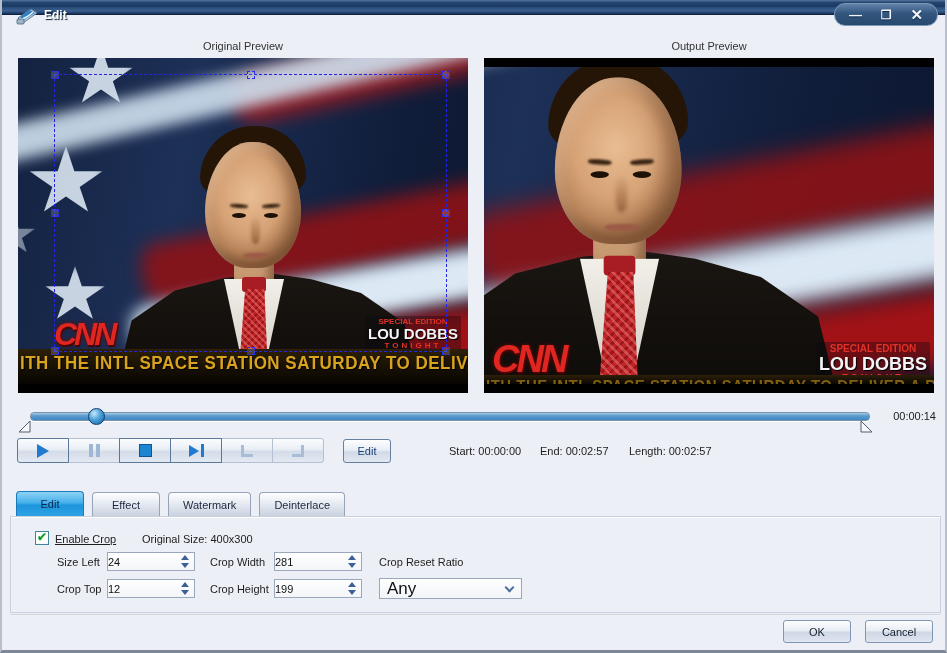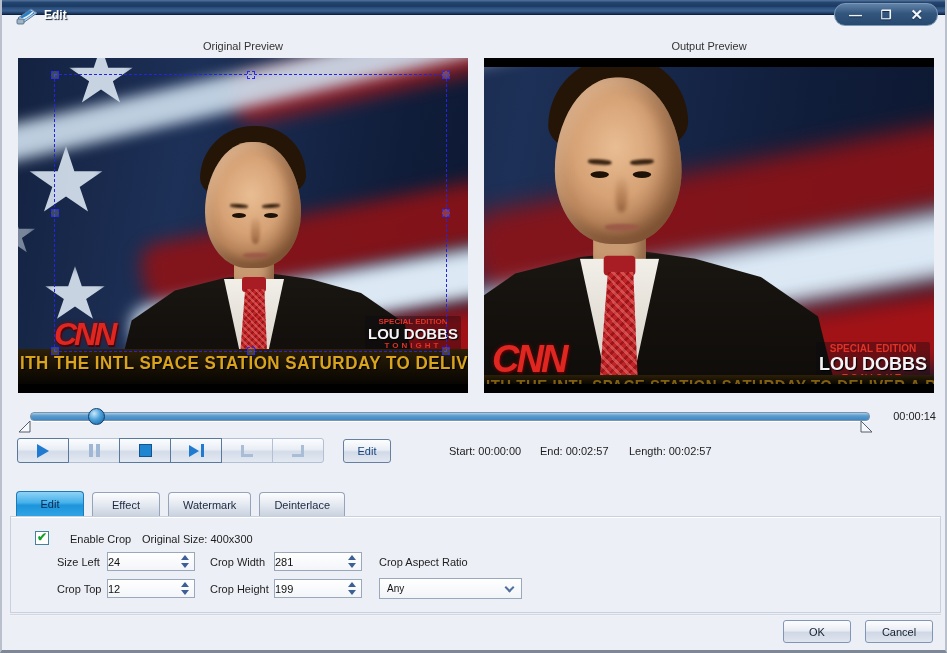--- a/index.html
+++ b/index.html
@@ -177,38 +177,38 @@
     border-color:#1c7ab8; }
 
   .tab-panel { position:absolute; left:8px; top:516px; width:931px; height:97px;
     background:#eceff6; border:1px solid #c9d1df; box-shadow:inset 0 1px 0 #ffffff; }
 
   
   .chk { position:absolute; left:33px; top:531px; width:14px; height:14px; background:#fff;
     border:1px solid #45839c; display:flex; align-items:center; justify-content:center; cursor:pointer; }
   .chk .mark { color:#12a028; font-size:12px; font-weight:bold; line-height:1; margin-top:-2px; }
   .lbl { position:absolute; font-size:11px; color:#1d1d1d; }
-  .lbl-enable { left:68px; top:533px; }
+  .lbl-enable { left:53px; top:533px;text-decoration:underline; }
   .lbl-origsize { left:140px; top:533px; }
   .lbl-cl { left:55px; top:556px; } .lbl-cw { left:208px; top:556px; } .lbl-car { left:377px; top:556px; }
   .lbl-ct { left:55px; top:583px; } .lbl-ch { left:208px; top:583px; }
   .spin { position:absolute; width:88px; height:19px; border:1px solid #9aa8bc;
     background:linear-gradient(180deg,#ffffff,#f3f5f9); }
   .spin input { position:absolute; left:0; top:0; width:68px; height:17px; border:none; background:transparent;
     text-align:left; font-size:11px; color:#111; font-family:"Liberation Sans", sans-serif; outline:none; }
   .spin-arrows { position:absolute; right:4px; top:2px; width:9px; height:13px; cursor:pointer; }
   .spin-arrows .up { position:absolute; top:0; left:0; width:0; height:0;
     border-left:4.5px solid transparent; border-right:4.5px solid transparent; border-bottom:5px solid #3c5f96; }
   .spin-arrows .dn { position:absolute; bottom:0; left:0; width:0; height:0;
     border-left:4.5px solid transparent; border-right:4.5px solid transparent; border-top:5px solid #3c5f96; }
   .sp-left { left:105px; top:552px; } .sp-width { left:272px; top:552px; }
   .sp-top { left:105px; top:579px; } .sp-height { left:272px; top:579px; }
   .combo { position:absolute; left:377px; top:578px; width:143px; height:21px;
     border:1px solid #9aa8bc; background:linear-gradient(180deg,#ffffff,#f1f4f8);
-    font-size:10px; color:#111; display:flex; align-items:center; padding-left:7px; cursor:pointer; }
+    font-size:17px; color:#111; display:flex; align-items:flex-start; padding-left:7px; cursor:pointer; }
   .combo .chev { position:absolute; right:8px; top:5px; width:7px; height:7px;
     border-right:2px solid #52709f; border-bottom:2px solid #52709f; transform:rotate(45deg); }
 
   
   .footer-sep { position:absolute; left:8px; top:614px; width:931px; height:2px;
     background:linear-gradient(180deg,#c2cad8,#ffffff); }
   .dlg-btn { position:absolute; top:620px; width:68px; height:23px;
     background:linear-gradient(180deg,#fdfdfe 0%,#e9edf4 45%,#d0d8e6 55%,#e0e6ef 100%);
     border:1px solid #8196b5; border-radius:3px; font-size:11px; color:#15202e; cursor:pointer;
     font-family:"Liberation Sans", sans-serif; }
@@ -395,21 +395,21 @@
       </span>
   </div>
   <div class="lbl lbl-cw">Crop Width</div>
   <div class="spin sp-width">
     <input value="281" style="">
     <span class="spin-arrows">
         <i class="up"></i>
         <i class="dn"></i>
       </span>
   </div>
-  <div class="lbl lbl-car">Crop Aspect Ratio</div>
+  <div class="lbl lbl-car">Crop Reset Ratio</div>
 
   <div class="lbl lbl-ct">Crop Top</div>
   <div class="spin sp-top">
     <input value="12" style="">
     <span class="spin-arrows">
         <i class="up"></i>
         <i class="dn"></i>
       </span>
   </div>
   <div class="lbl lbl-ch">Crop Height</div>

